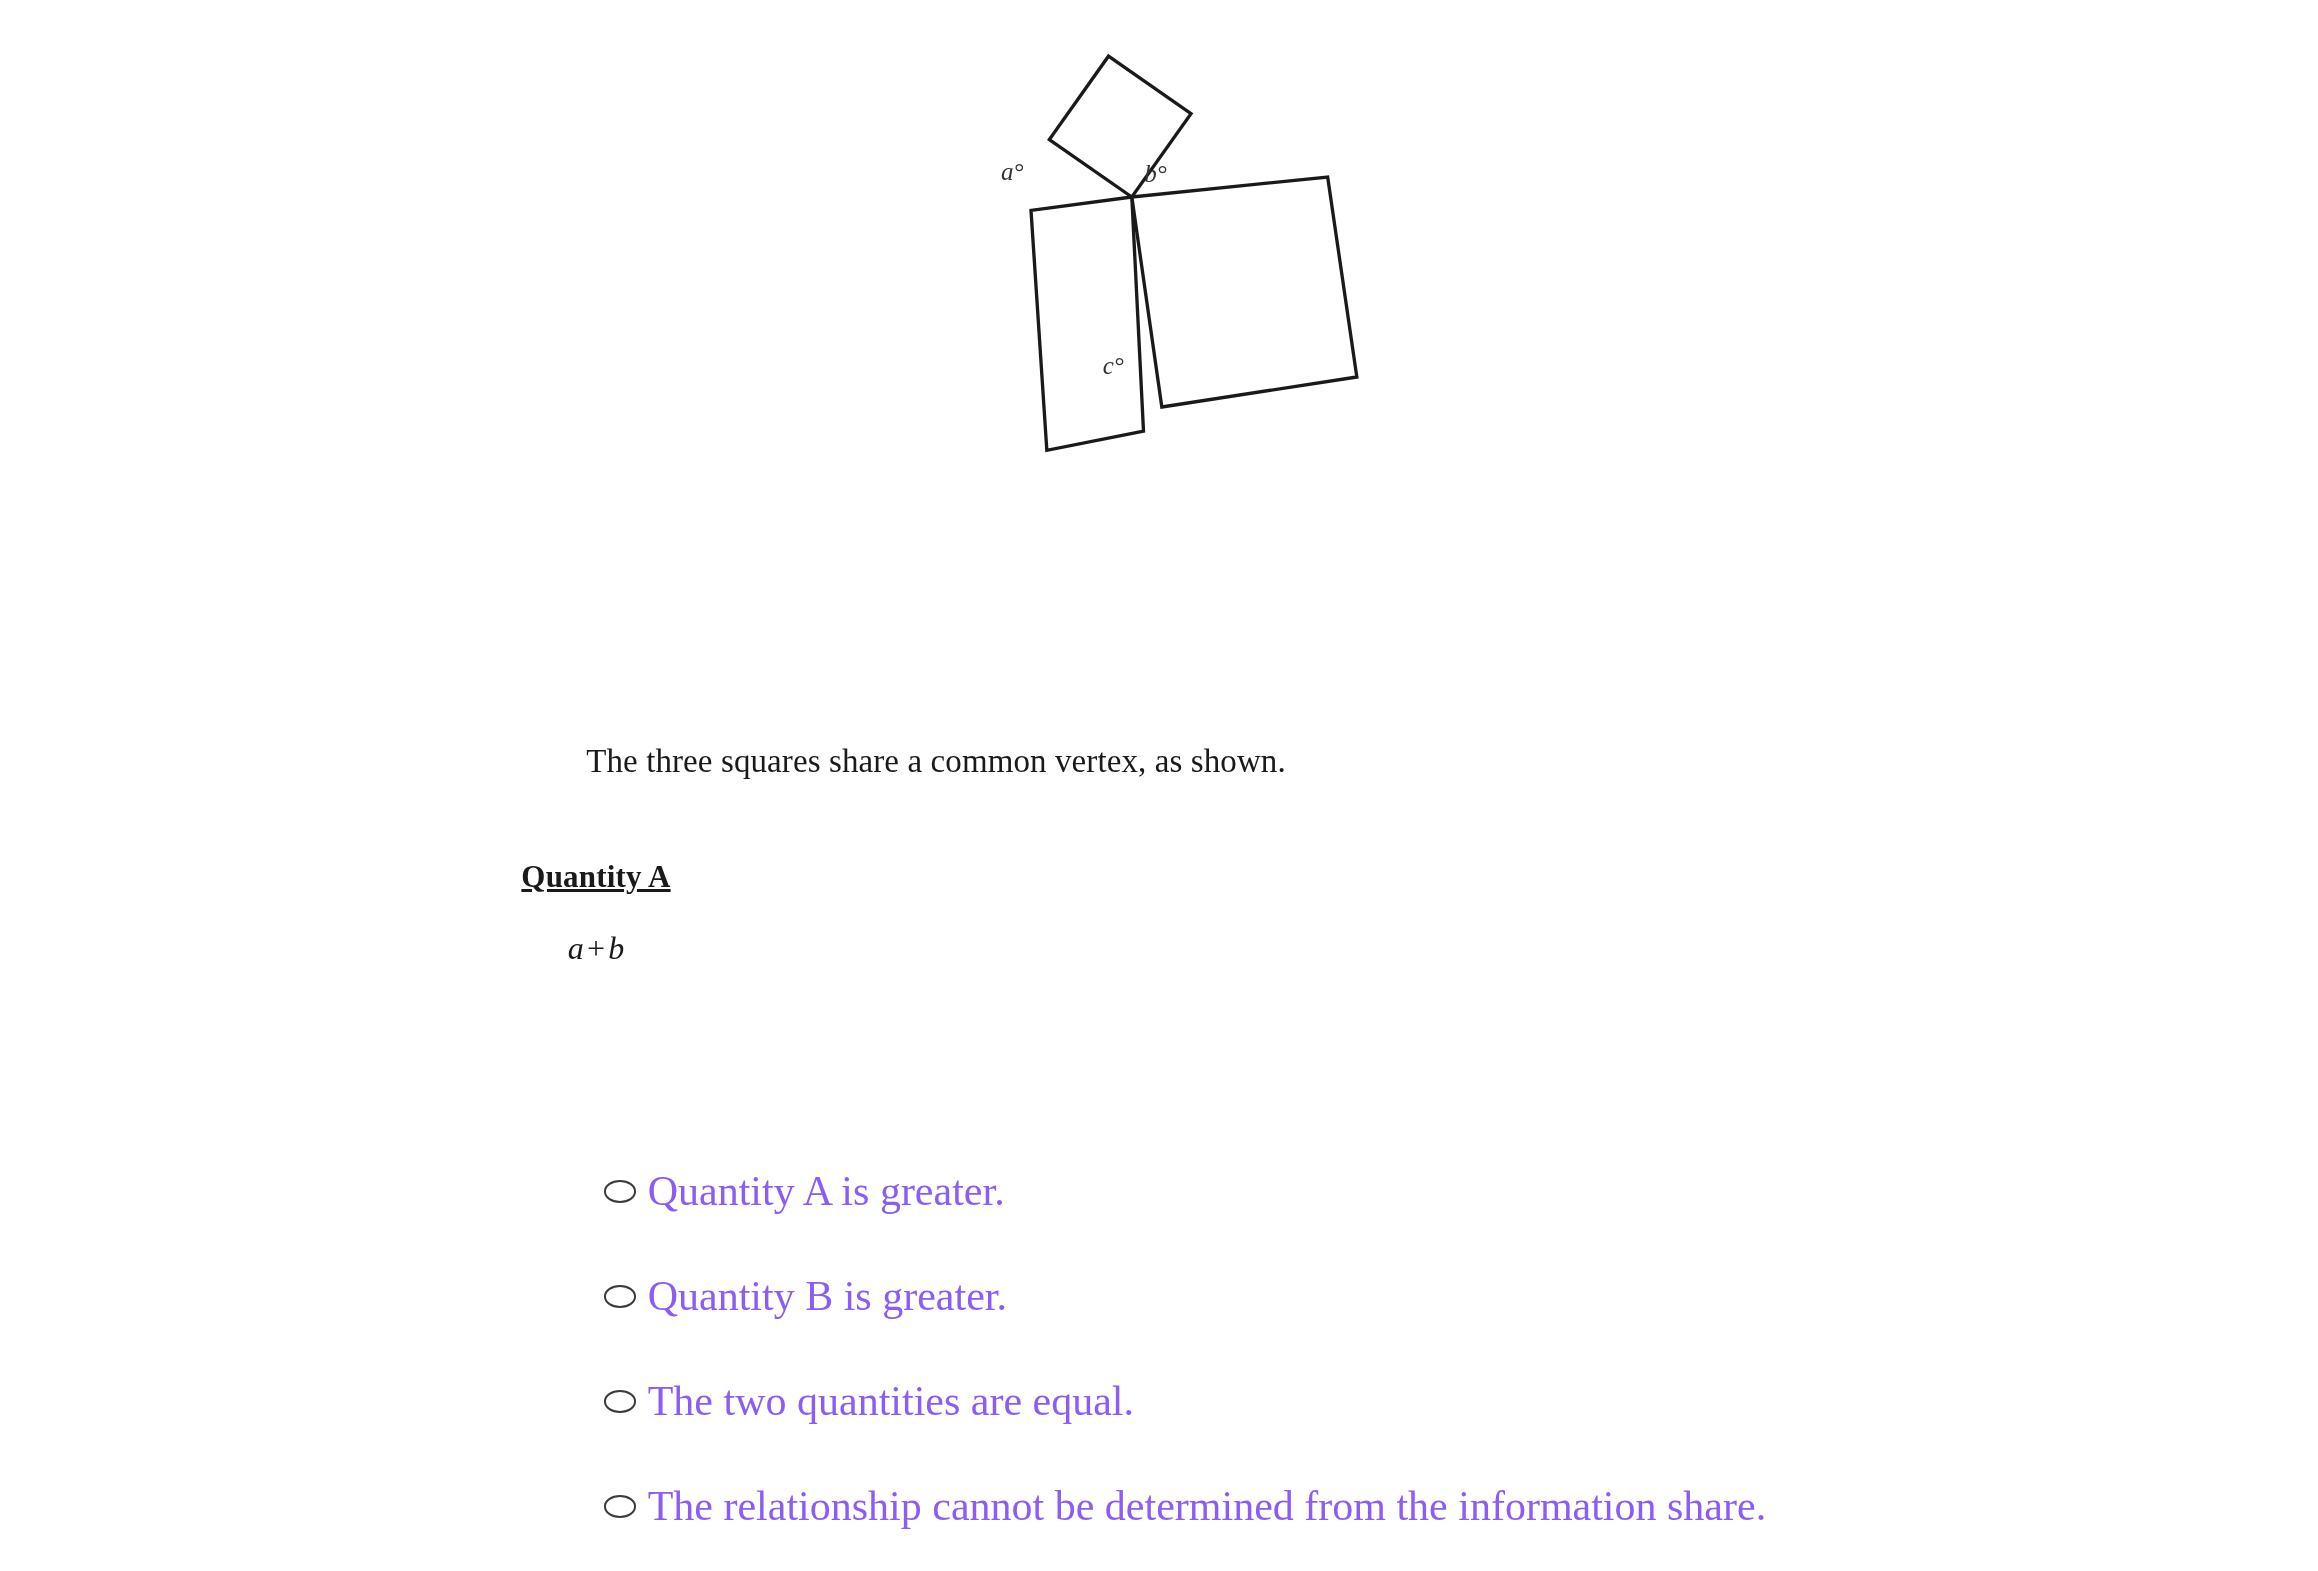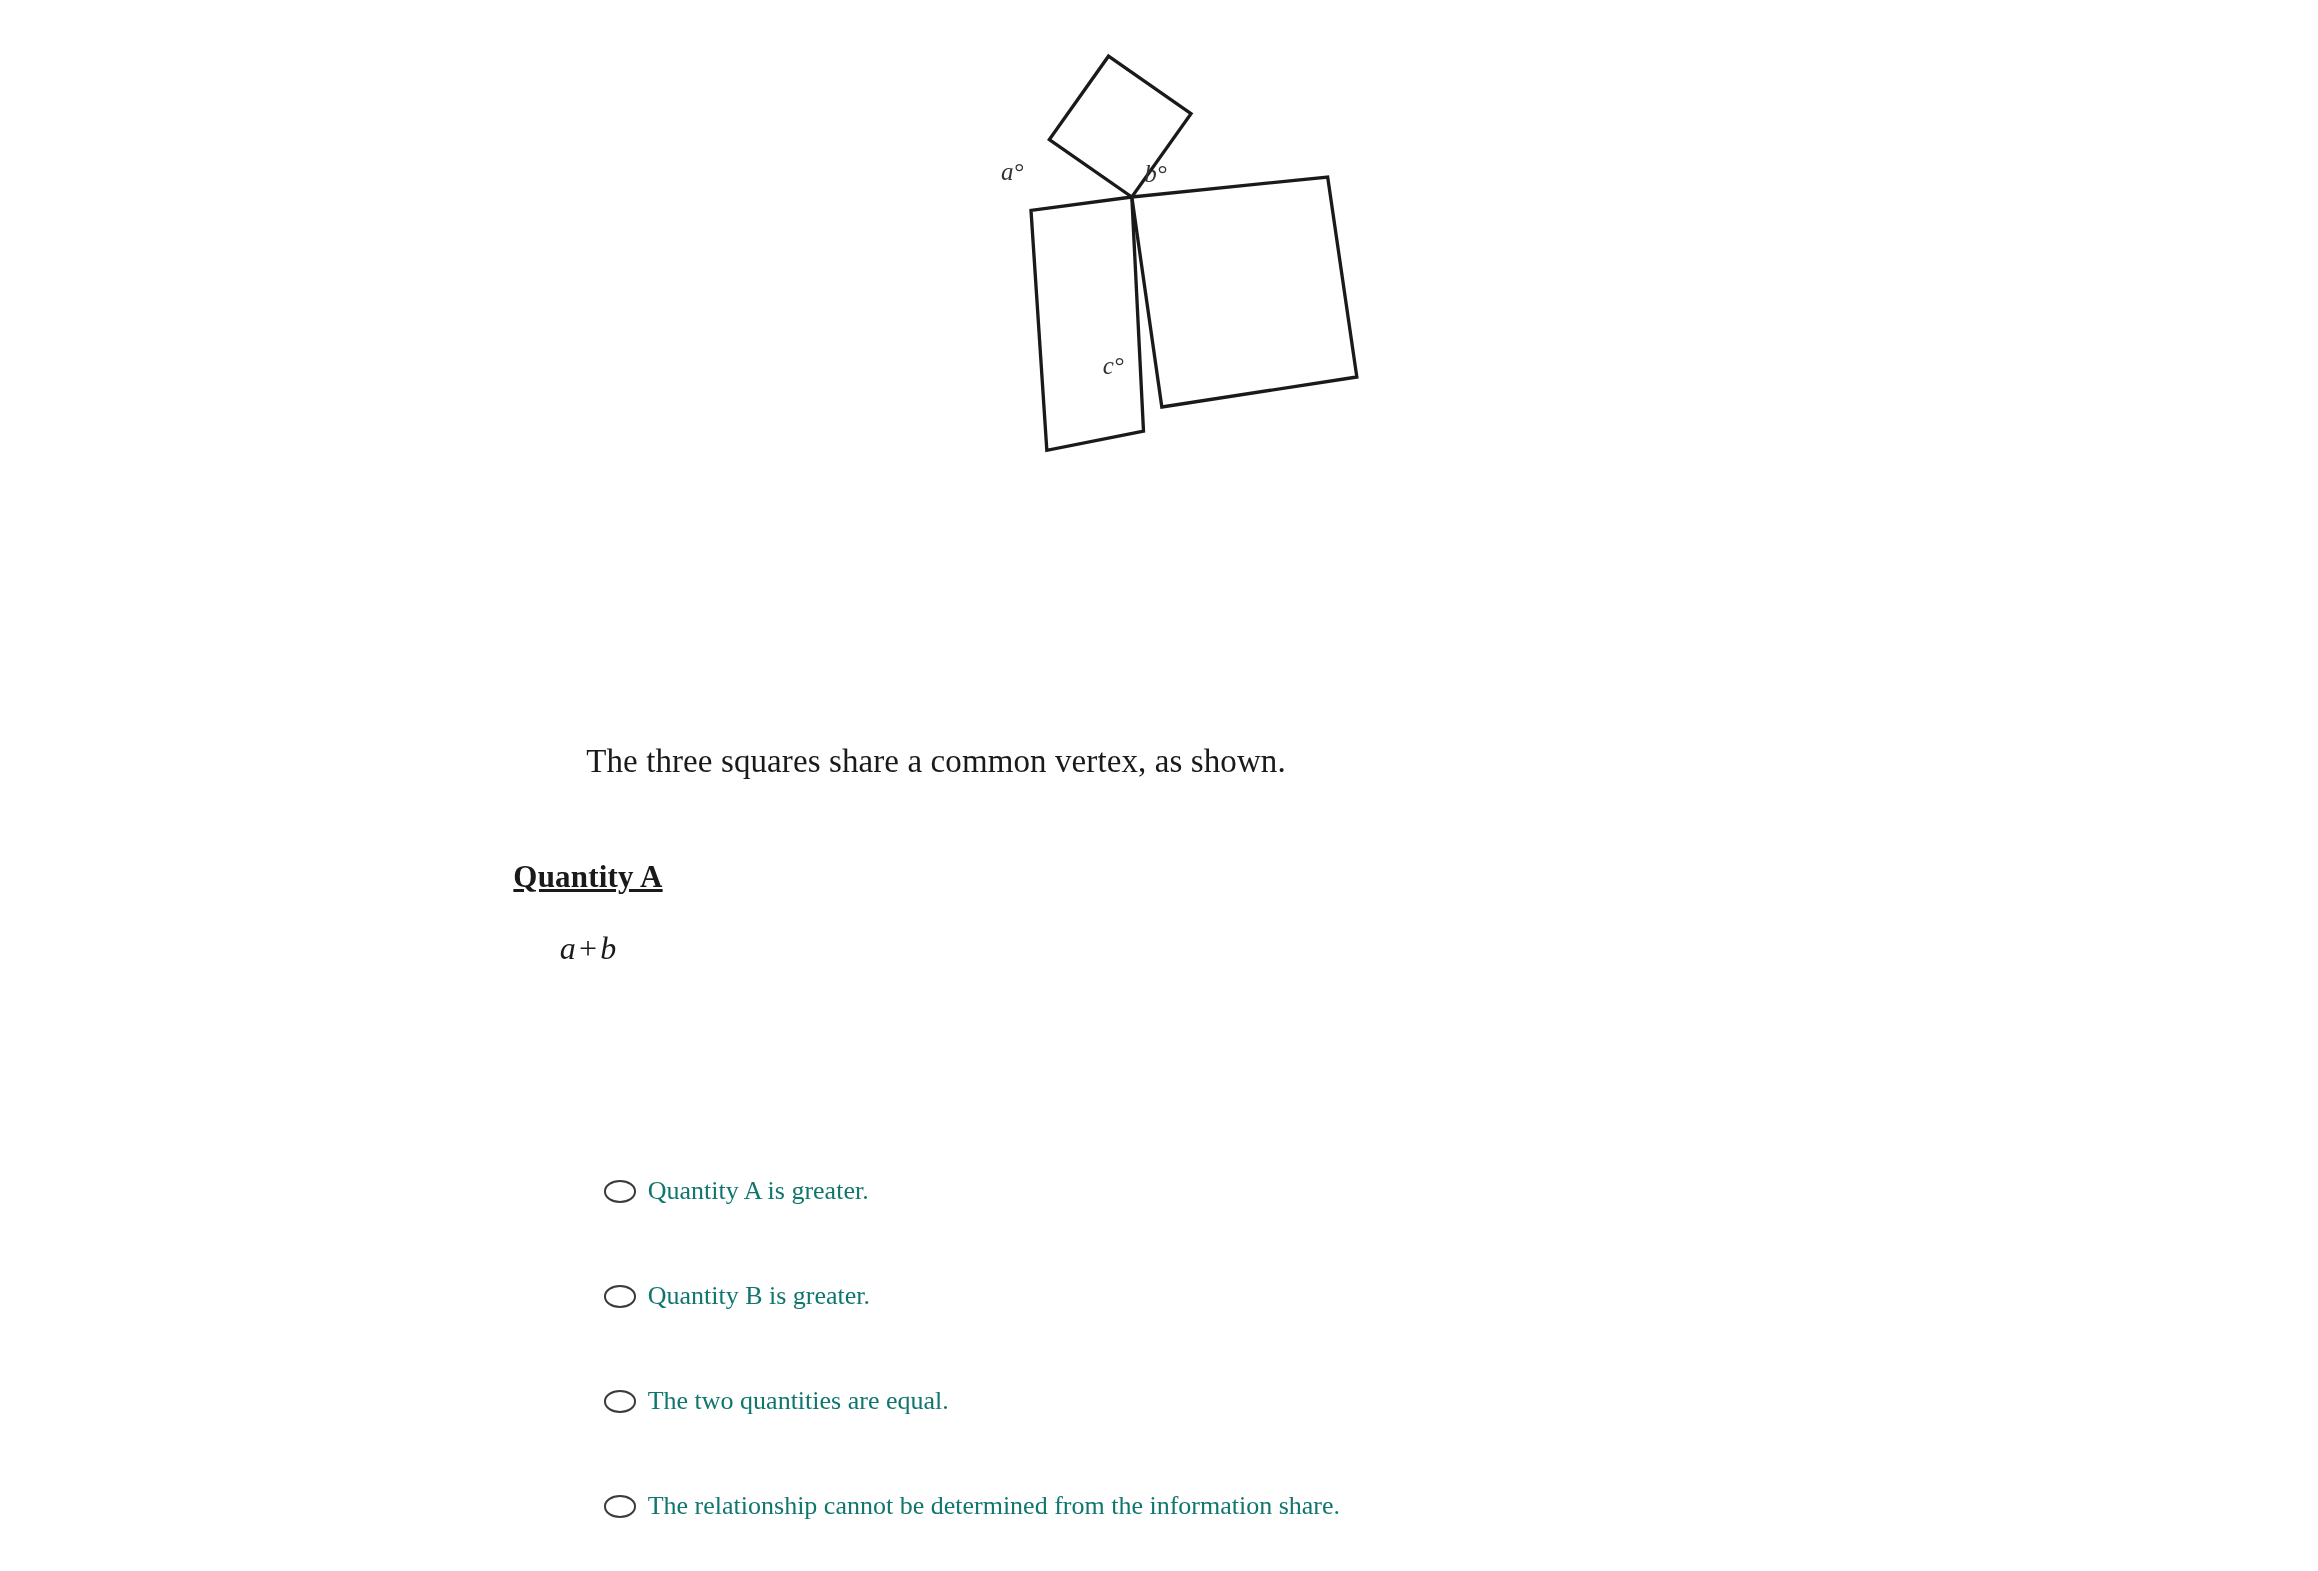--- a/index.html
+++ b/index.html
@@ -35,21 +35,21 @@
     top: 742px;
     width: 1872px;
     text-align: center;
     font-size: 33px;
     line-height: 1.2;
     letter-spacing: 0.1px;
   }
 
   .quantities {
     position: absolute;
-    left: 0;
+    left: 8px;
     top: 859px;
     width: 2232px;
     height: 133px;
   }
   .qcol {
     position: absolute;
     width: 584px;
     text-align: center;
   }
   .qcol.a { left: 296px; }
@@ -89,23 +89,23 @@
   .radio {
     width: 28px;
     height: 18.3px;
     border: 2.1px solid #3b3b3b;
     border-radius: 50% / 50%;
     background: #ffffff;
     flex: 0 0 auto;
     margin-right: 11.7px;
   }
   .option-label {
-    font-size: 26px;
+    font-size: 42px;
     line-height: 1.1;
-    color: #0f766e;
+    color: #8b5cf6;
   }
 </style>
 </head>
 <body>
 
 <div class="figure-area">
   <svg class="figure-svg" width="634" height="650" viewBox="0 0 760 780">
     <g fill="none" stroke="#1a1a1a" stroke-width="4" stroke-linejoin="miter">
 
       <polygon points="329,47 428,116 357,216 258,147"></polygon>

